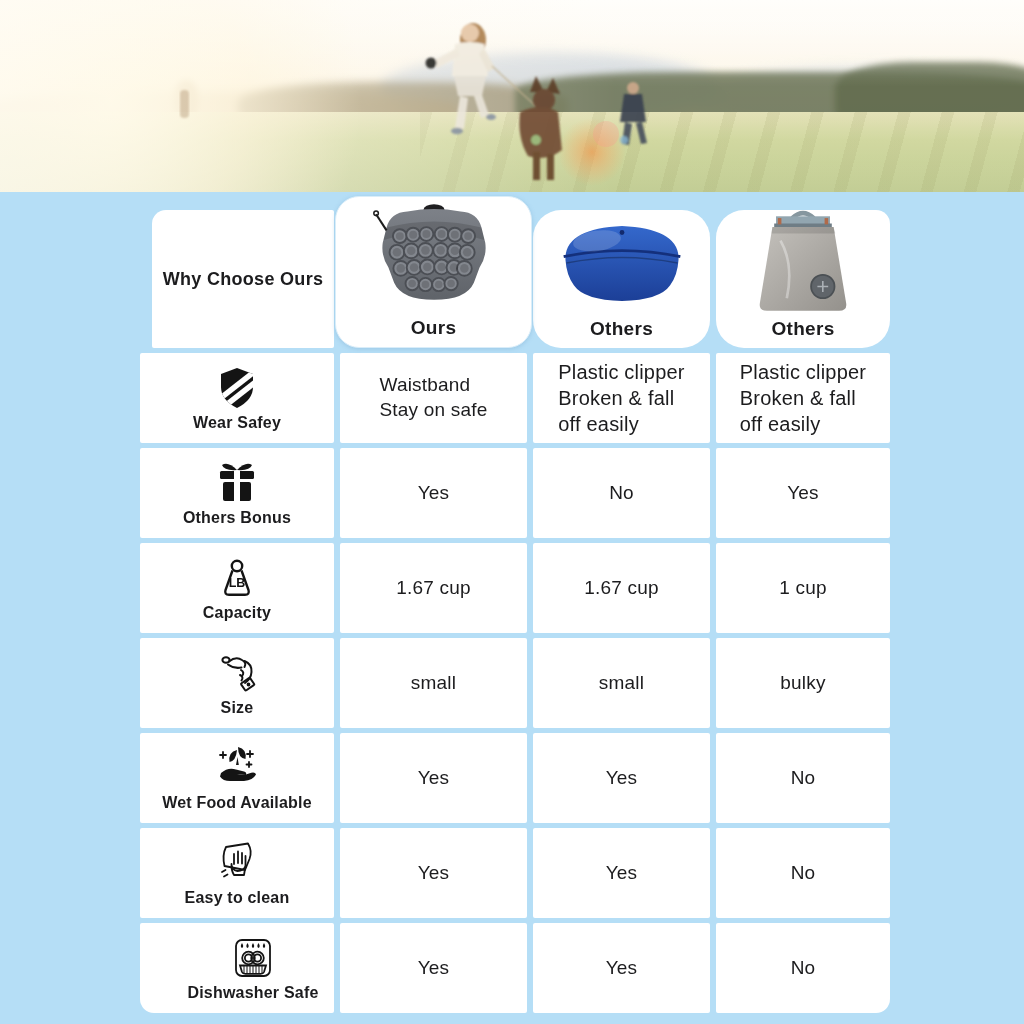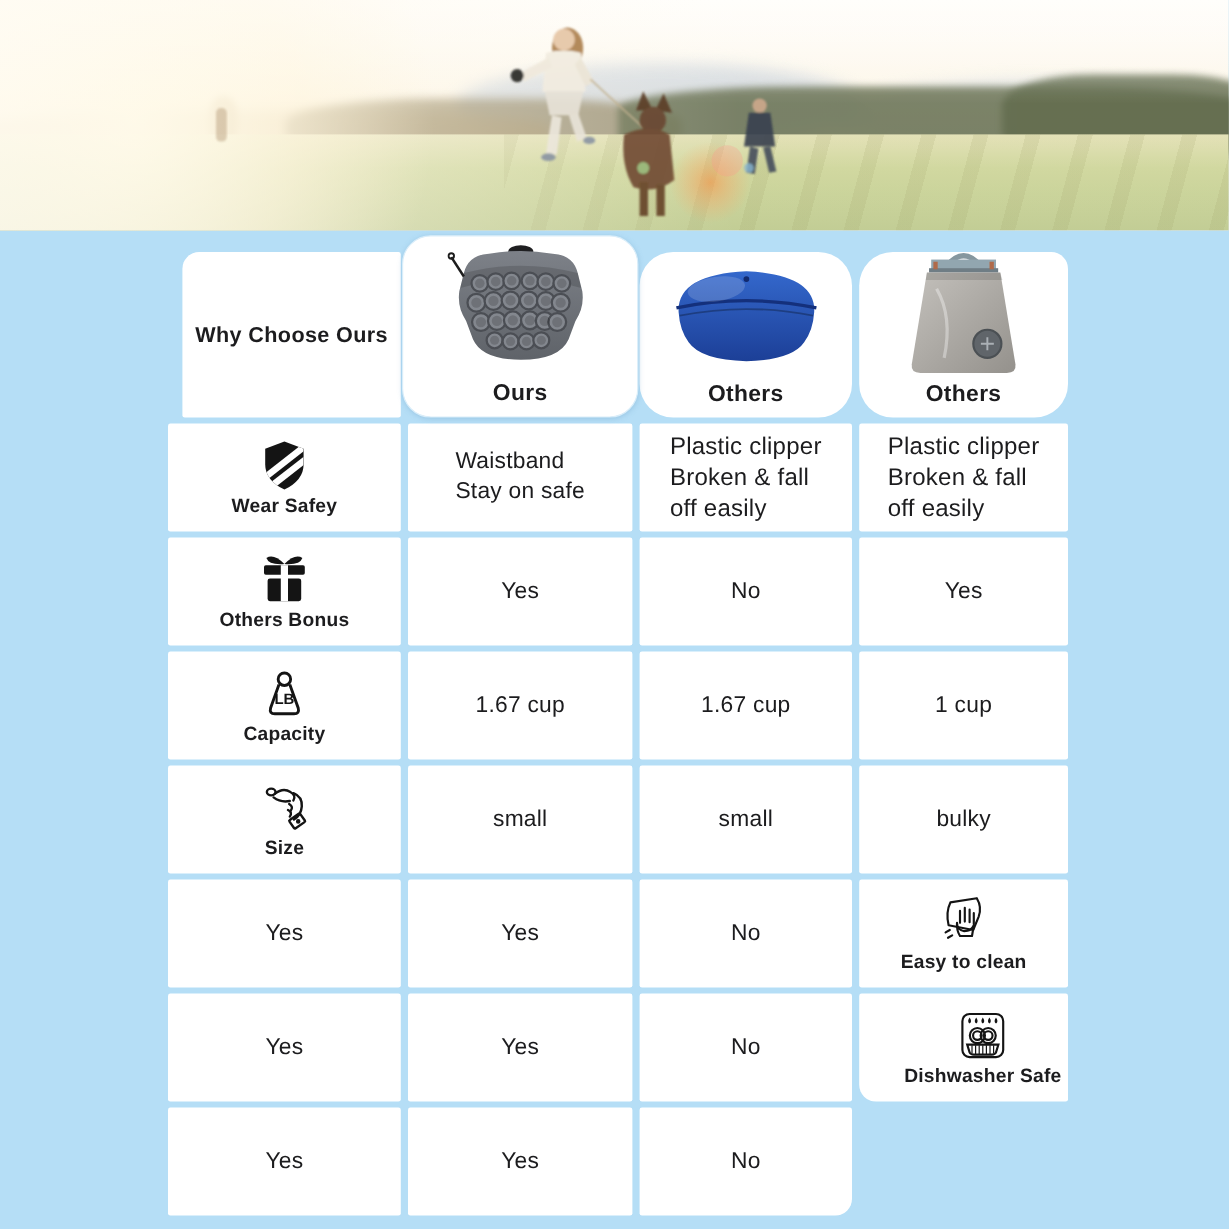--- a/index.html
+++ b/index.html
@@ -313,20 +313,38 @@
         <rect x="28" y="31" width="11" height="8.5" rx="1" transform="rotate(-35 33.5 35)"></rect>
         <circle cx="34.5" cy="35.5" r="0.9" fill="#141414"></circle>
       </svg>
     </span>
     <span class="f-label">Size</span>
   </div>
   <div class="cell value-cell">small</div>
   <div class="cell value-cell">small</div>
   <div class="cell value-cell">bulky</div>
 
+  <div class="cell feature-cell">
+    <span class="f-icon">
+      <svg width="46" height="46" viewBox="0 0 46 46">
+        <g fill="#141414">
+          <path d="M24 3 Q33 5 31.5 15 Q24 14 24 3 Z"></path>
+          <path d="M23 6 Q14 8 15.5 18 Q22 17 23 6 Z"></path>
+          <path d="M23.5 13 L24.8 21 L22 21 Z"></path>
+          <path d="M7 29 Q14 23 22 25.5 L30 27.5 Q33 28.5 32 30.5 L23 30.5 Q31 31.5 35 29.5 Q41 27 42 30.5 Q39 36 30 37 L16 37 Q9 37 6 32.5 Z"></path>
+        </g>
+        <g stroke="#141414" stroke-width="1.8" stroke-linecap="round">
+          <path d="M9 8 v6 M6 11 h6"></path>
+          <path d="M36 7 v6 M33 10 h6"></path>
+          <path d="M35 18 v5 M32.5 20.5 h5"></path>
+        </g>
+      </svg>
+    </span>
+    <span class="f-label">Wet Food Available</span>
+  </div>
   <div class="cell value-cell">Yes</div>
   <div class="cell value-cell">Yes</div>
   <div class="cell value-cell">No</div>
 
   <div class="cell feature-cell">
     <span class="f-icon">
       <svg width="46" height="46" viewBox="0 0 46 46" fill="none" stroke="#141414" stroke-width="1.8" stroke-linecap="round" stroke-linejoin="round">
         <path d="M12 8 L34 4.5 Q38.5 12 35.5 20 L31 31 L10.5 27 Q8 16 12 8 Z"></path>
         <path d="M20 25 V15 M24 24 V12.5 M28 24.5 V14 M31.5 26 V17"></path>
         <path d="M17.5 25 Q17.5 31 23.5 32 Q29.5 32 31.5 27 L30 36 L20 36 Q17 31 17.5 25 Z"></path>

